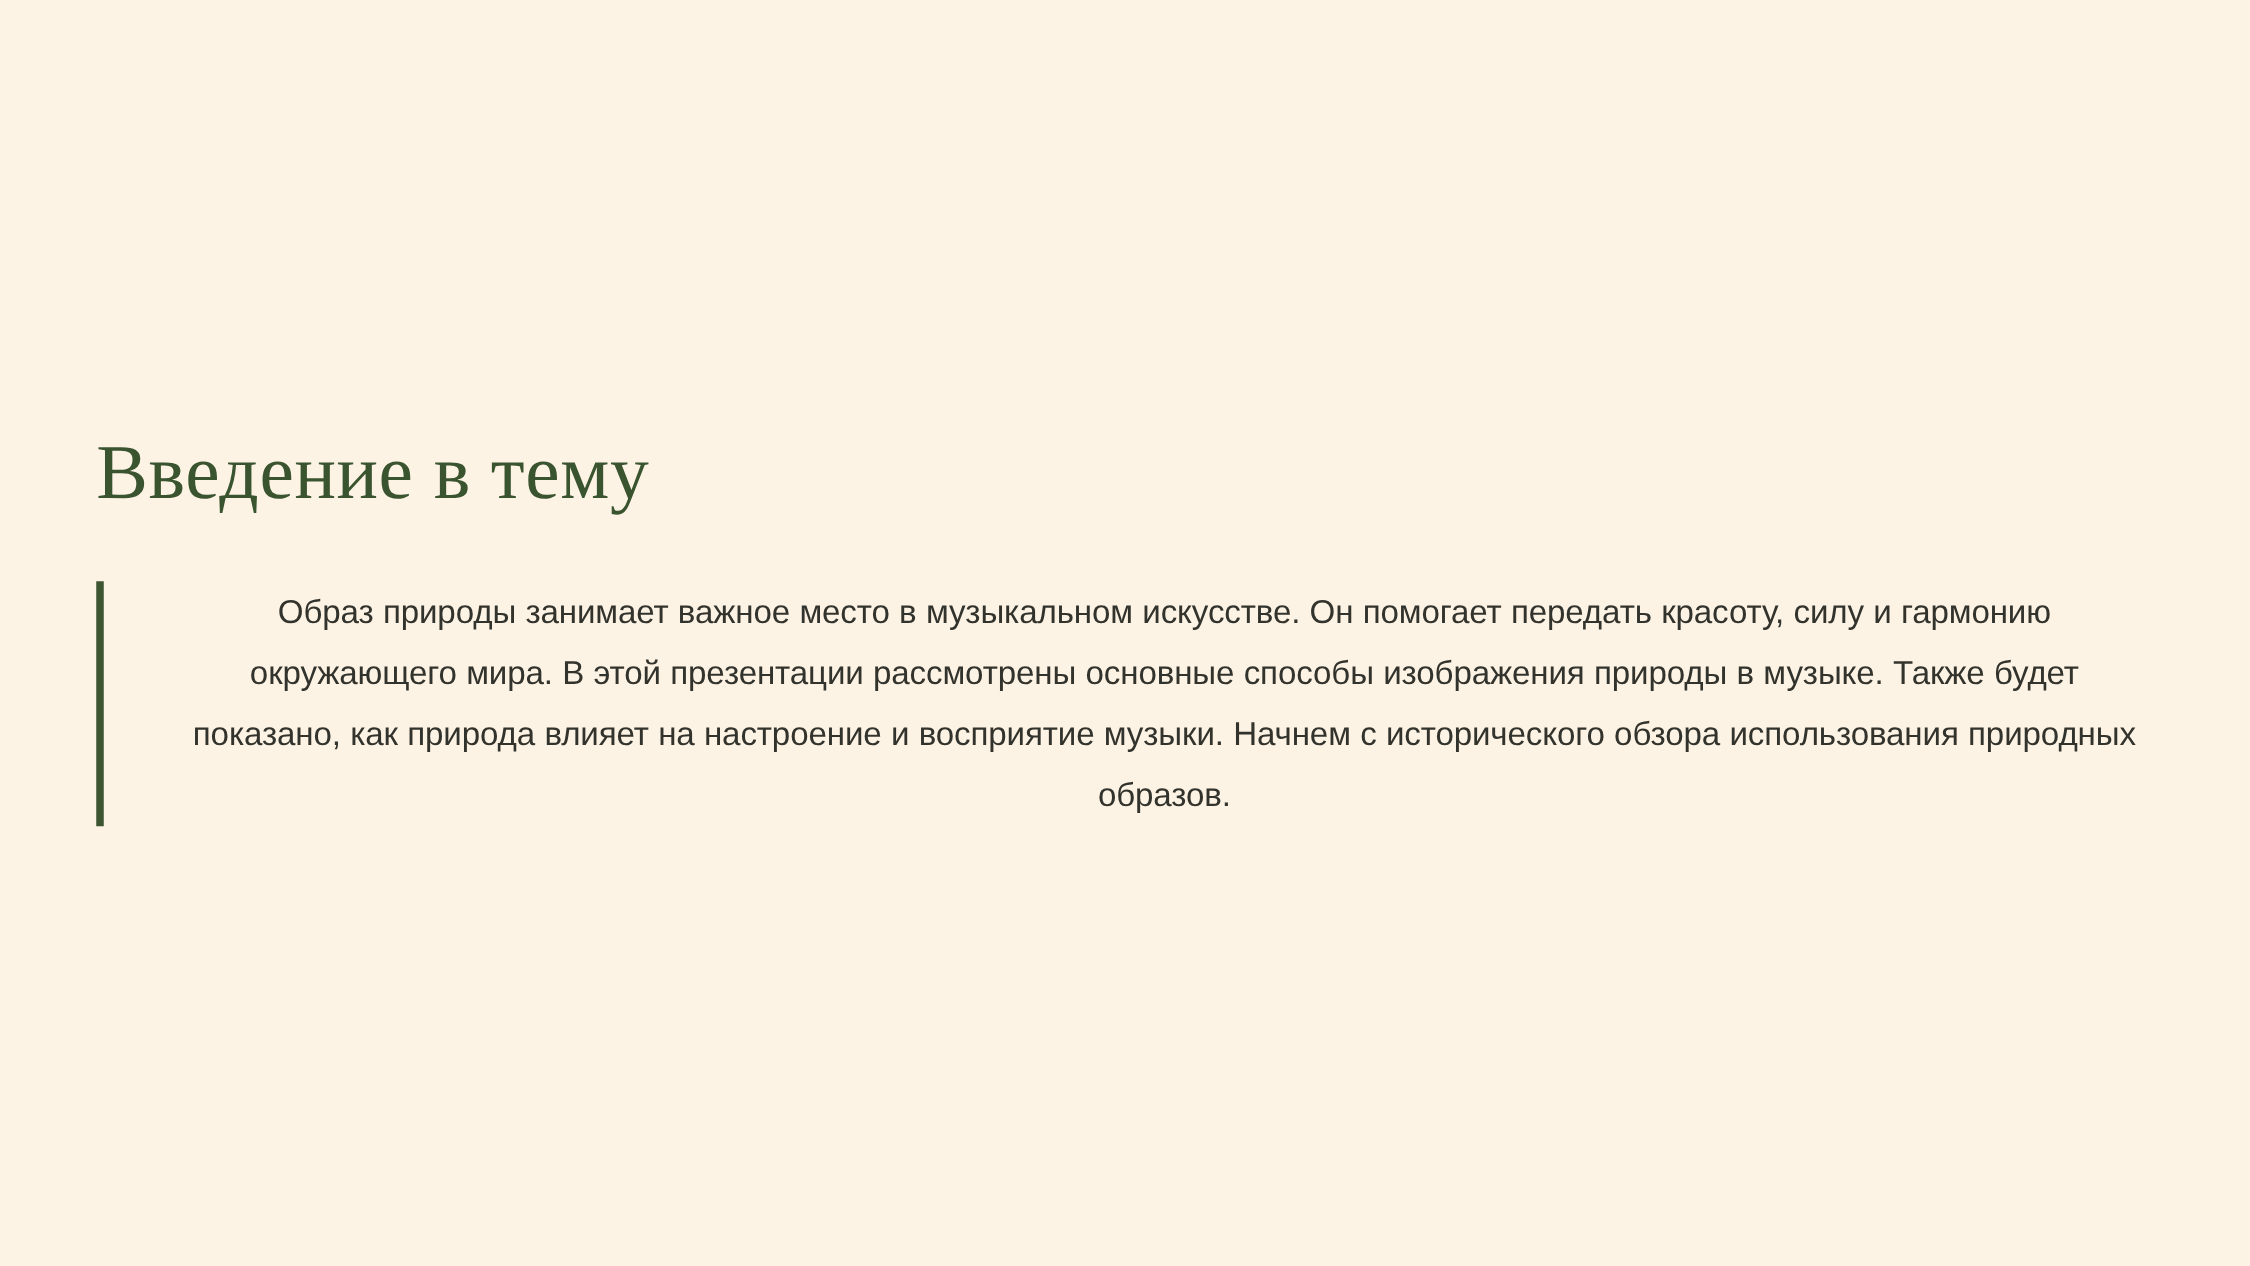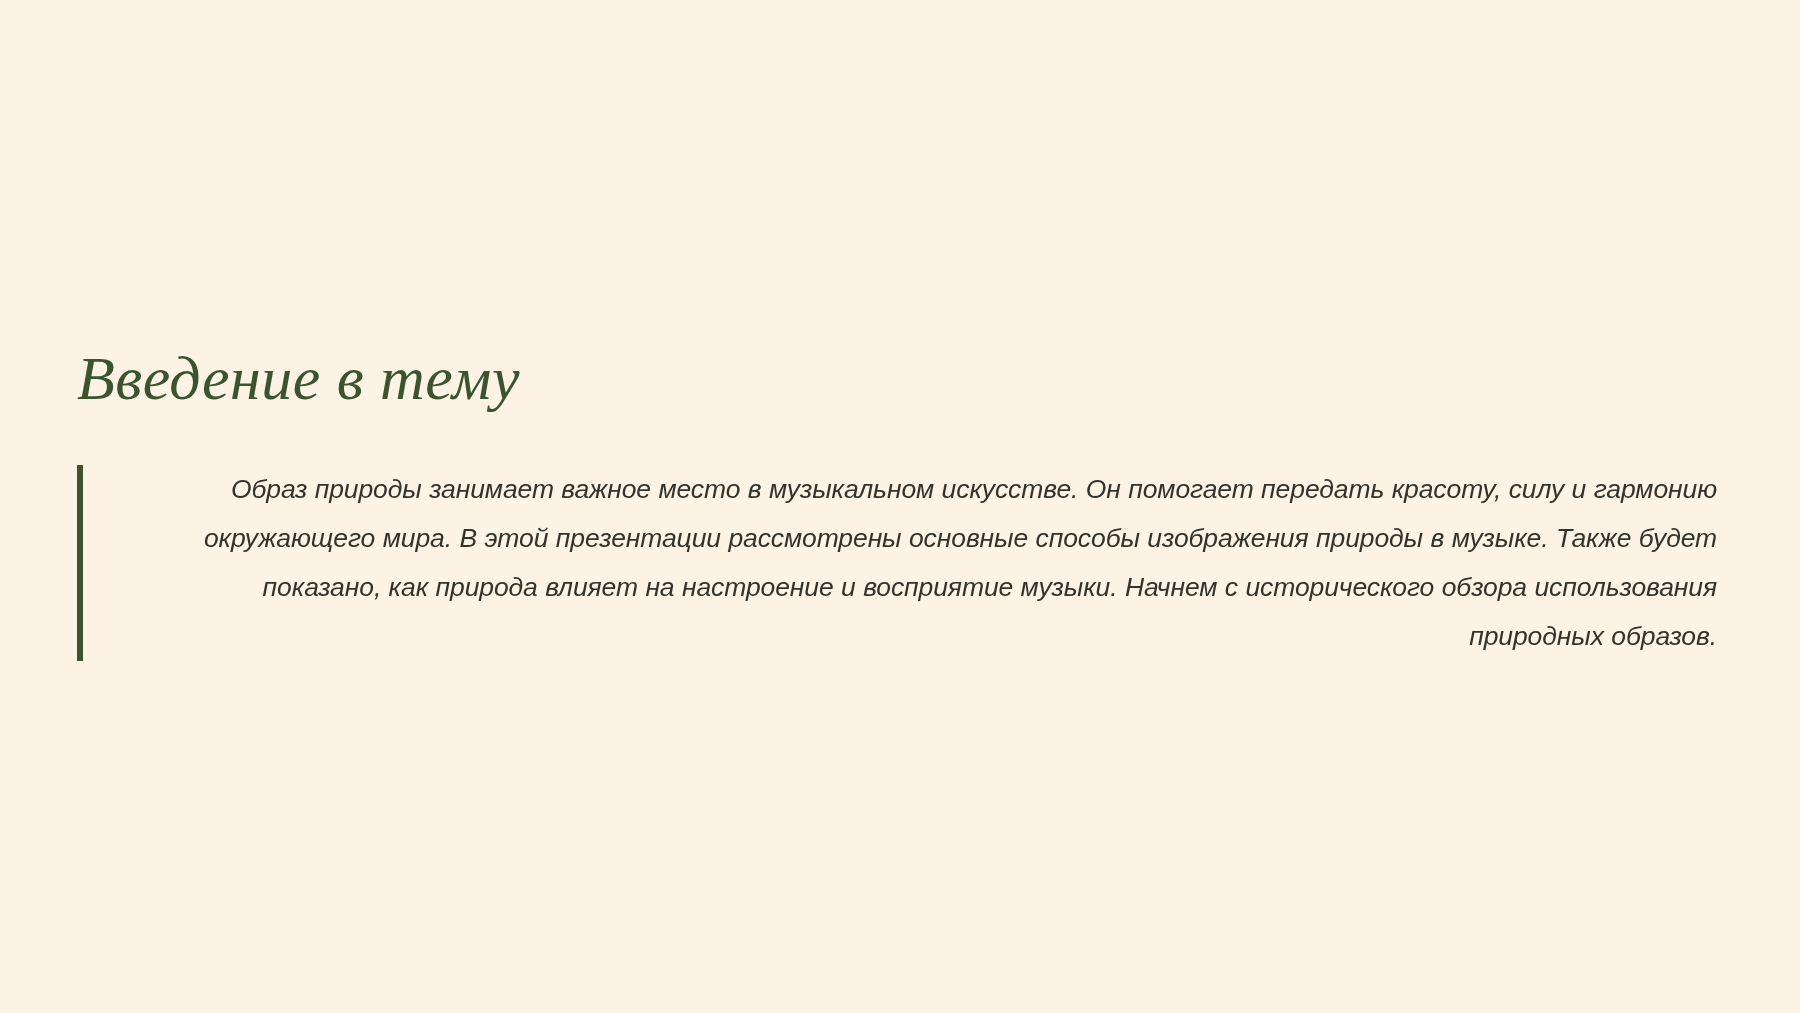--- a/index.html
+++ b/index.html
@@ -14,21 +14,20 @@
     background: #fdf3e4;
     font-family: "Liberation Sans", sans-serif;
   }
 
   .slide {
     position: relative;
     width: 1559px;
     height: 1013px;
     background: #fdf3e4;
     box-sizing: border-box;
-    font-style: italic;
   }
 
   .slide-title {
     position: absolute;
     left: 77px;
     top: 345px;
     margin: 0;
     font-family: "Liberation Serif", "DejaVu Serif", serif;
     font-size: 62px;
     font-weight: 400;
@@ -58,21 +57,21 @@
   .body-text {
     flex: 1 1 auto;
     margin: 0;
     padding: 0 0 0 63px;
     max-width: 1590px;
     font-family: "Liberation Sans", "DejaVu Sans", sans-serif;
     font-size: 26.5px;
     font-weight: 400;
     line-height: 49px;
     color: #33332d;
-    text-align: right;
+    text-align: center;
     letter-spacing: -0.1px;
     word-spacing: 0.2px;
   }
 </style>
 </head>
 <body>
 
 <div class="slide">
 
   <h1 class="slide-title">Введение в тему</h1>

